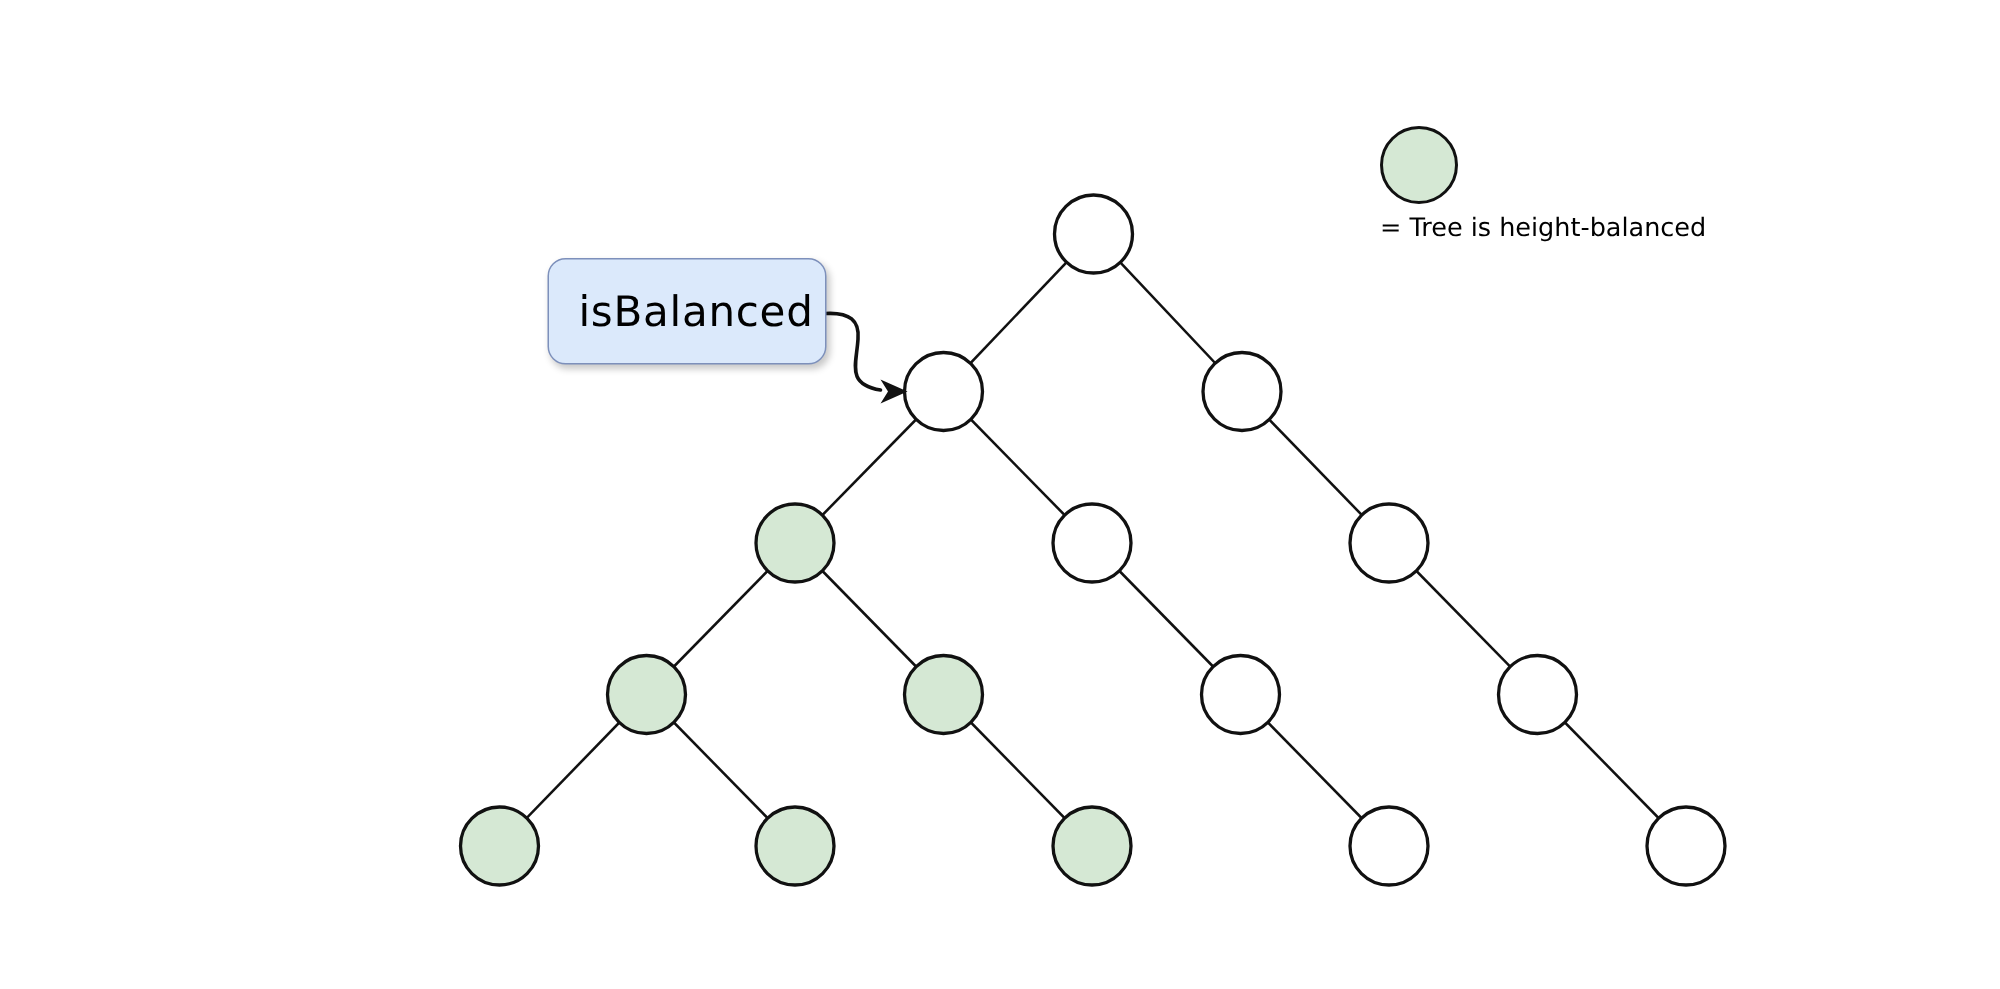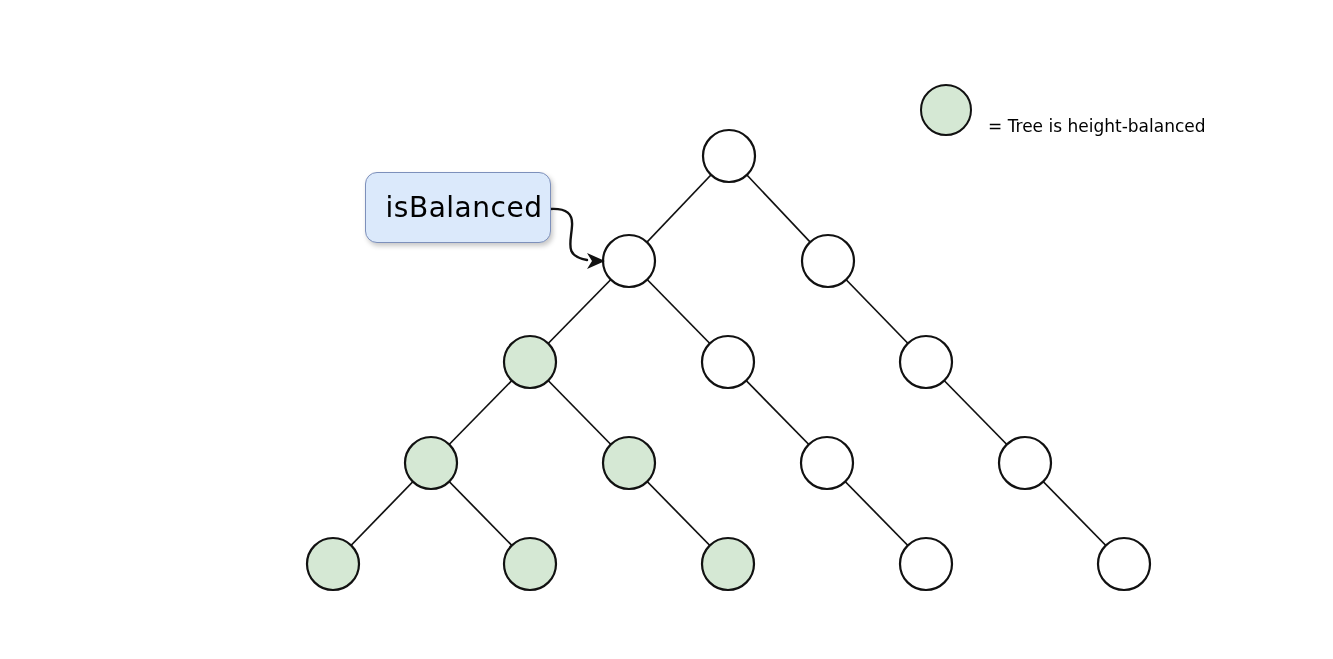--- a/index.html
+++ b/index.html
@@ -34,23 +34,24 @@
     box-shadow: 2px 3px 5px rgba(0,0,0,0.22);
   }
   .legend {
     position: absolute;
     left: 920px; top: 84px;
     width: 400px; height: 130px;
   }
   .legend-row {
     position: absolute;
     display: flex;
-    align-items: flex-end;
-    gap: 16px;
+    align-items: flex-start;
+    gap: 6px;
     white-space: nowrap;
+    flex-direction: column;
   }
   .legend-row.row-0 { left: 0; top: 0; }
   .legend-row.row-1 { left: 1px; top: 72px; }
   .swatch {
     display: inline-block;
     border: 2.2px solid #111;
     border-radius: 50%;
     flex: 0 0 auto;
   }
   .swatch.size-0 { width: 52px; height: 52px; }

